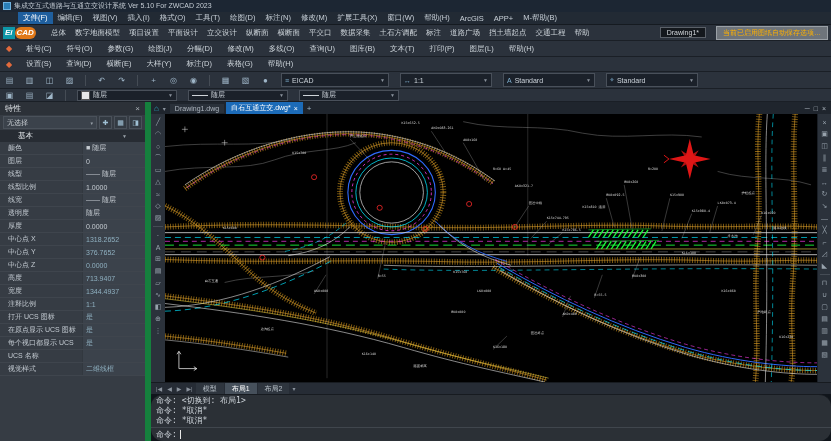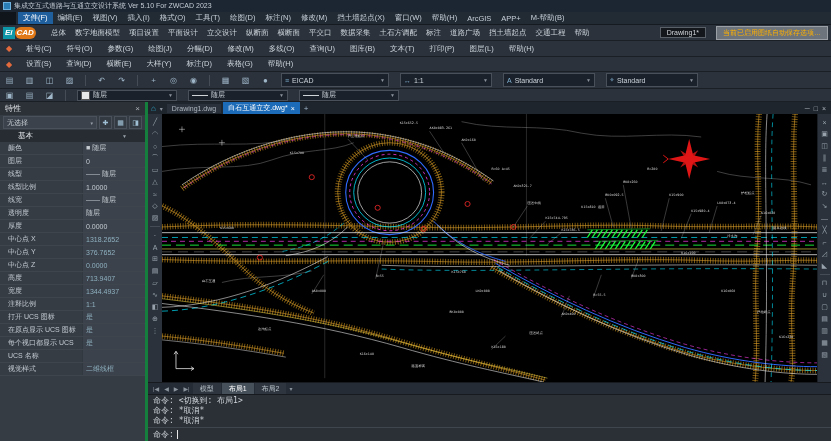--- a/index.html
+++ b/index.html
@@ -4,21 +4,21 @@
 <style>
   html,body{margin:0;padding:0;}
   body{width:831px;height:441px;overflow:hidden;background:#10151b;
        font-family:"Liberation Sans",sans-serif;}
   .app{width:831px;height:441px;display:flex;flex-direction:column;}
   
   .titlebar{height:12px;background:#1c2633;display:flex;align-items:center;gap:3px;padding:0 3px;flex:0 0 auto;}
   .appicon{width:8px;height:8px;background:#2a7fb8;border:1px solid #6fb3e0;box-sizing:border-box;}
   .title-text{font-size:7px;color:#c4ccd4;white-space:nowrap;}
   
-  .menubar{height:12px;background:#222a34;display:flex;align-items:center;padding-left:2px;border-bottom:1px solid #151a20;flex:0 0 auto;margin-left:16px;}
+  .menubar{height:12px;background:#222a34;display:flex;align-items:center;padding-left:18px;border-bottom:1px solid #151a20;flex:0 0 auto;}
   .menu-item{font-size:7.5px;color:#c8d0d8;padding:1px 5px;white-space:nowrap;cursor:default;}
   .menu-item.active{background:#1f5f9e;color:#fff;}
   
   .trow{background:#2b323c;display:flex;align-items:center;gap:7px;padding:0 3px;border-bottom:1px solid #1a1f26;flex:0 0 auto;}
   .row2{height:15px;}
   .row3{height:15px;}
   .row4{height:14px;}
   .row5{height:16px;}
   .row6{height:12px;}
   .logo{display:flex;font-style:italic;font-weight:bold;font-size:8px;line-height:10px;margin-right:4px;}
@@ -31,21 +31,21 @@
   .status-btn{background:#6e747b;color:#ffb100;font-size:7px;border:1px solid #9aa0a6;padding:1px 6px;white-space:nowrap;}
   .ico{width:13px;height:12px;display:flex;align-items:center;justify-content:center;color:#9fb6c8;font-size:8px;}
   .sep{width:1px;height:11px;background:#454c55;margin:0 2px;}
   .dd{display:flex;align-items:center;height:12px;background:#1b212a;border:1px solid #49505a;font-size:7px;color:#ccd3da;padding:0 3px;gap:3px;margin:0 2px;}
   .dd .dd-ic{color:#7fb0d0;font-size:7px;}
   .dd .arrow{color:#8a929c;font-size:5px;margin-left:auto;}
   .sw{width:7px;height:7px;background:#e8e8e8;border:1px solid #555;}
   .lt{width:16px;height:1px;background:#cfd4d9;}
   
   .app-body{flex:1;display:flex;min-height:0;}
-  .palette{width:145px;background:#363c44;border-right:3px solid #15803d;display:flex;flex-direction:column;flex:0 0 auto;}
+  .palette{width:145px;background:#363c44;border-right:6px solid #15803d;display:flex;flex-direction:column;flex:0 0 auto;}
   .palette-header{height:13px;background:#2c3138;color:#dfe3e7;display:flex;align-items:center;padding:0 5px;font-size:8px;flex:0 0 auto;}
   .pclose{margin-left:auto;color:#aab0b6;}
   .selector{height:15px;display:flex;align-items:center;gap:2px;padding:0 3px;flex:0 0 auto;}
   .sel-dd{flex:1;height:11px;background:#3b424b;border:1px solid #4a515a;color:#cfd5da;font-size:7px;display:flex;align-items:center;padding:0 3px;}
   .sel-dd .arrow{margin-left:auto;font-size:5px;color:#9aa2aa;}
   .sel-ico{width:11px;height:11px;display:flex;align-items:center;justify-content:center;color:#9fc0d4;font-size:7px;border:1px solid #4a515a;background:#333a42;}
   .section-h{height:12px;background:#272c33;color:#e8ecef;display:flex;align-items:center;padding:0 18px;font-size:7.5px;flex:0 0 auto;}
   .section-h .arrow{margin-left:auto;font-size:5px;color:#9aa2aa;}
   .prow{display:flex;height:12px;align-items:center;border-bottom:1px solid #3f454d;flex:0 0 auto;}
   .pl{width:74px;padding-left:8px;color:#c3cad1;font-size:7px;white-space:nowrap;overflow:hidden;}
@@ -67,21 +67,21 @@
   .vico{width:12px;height:12px;color:#97a2ac;font-size:7px;display:flex;align-items:center;justify-content:center;}
   .vsep{width:10px;height:1px;background:#454c55;margin:2px 0;}
   .canvas{flex:1;background:#000;position:relative;min-width:0;}
   .canvas svg{position:absolute;inset:0;width:100%;height:100%;}
   
   .layouttabs{height:11px;background:#262c35;display:flex;align-items:center;font-size:7px;color:#b8c0c8;gap:1px;padding:0 3px;border-top:1px solid #171b20;flex:0 0 auto;}
   .lnav{color:#8a929c;font-size:6px;padding:0 2px;}
   .ltab{padding:1px 7px;background:#2e353e;white-space:nowrap;}
   .ltab.active{background:#46505b;color:#fff;}
   
-  .cmd{height:46px;background:#2b3036;border-top:1px solid #171b20;display:flex;flex-direction:column;font-family:"DejaVu Sans Mono",monospace;flex:0 0 auto;}
+  .cmd{height:46px;background:#2b3036;border-top:1px solid #171b20;display:flex;flex-direction:column;font-family:"DejaVu Sans Mono",monospace;flex:0 0 auto;border-radius:12px;}
   .cmd-hist{flex:1;padding:1px 5px;border-bottom:1px solid #40464d;overflow:hidden;}
   .cmd-line{font-size:8px;line-height:10px;color:#ccd2d8;white-space:pre;}
   .cmd-prompt{height:13px;display:flex;align-items:center;padding:0 5px;font-size:8px;color:#ccd2d8;}
   .cursor{display:inline-block;width:1px;height:9px;background:#e8e8e8;margin-left:3px;}
 </style>
 </head>
 <body>
 
 <div class="app">
   <div class="titlebar">
@@ -91,21 +91,21 @@
   <div class="menubar" id="menubar">
       <span class="menu-item active">文件(F)</span>
       <span class="menu-item">编辑(E)</span>
       <span class="menu-item">视图(V)</span>
       <span class="menu-item">插入(I)</span>
       <span class="menu-item">格式(O)</span>
       <span class="menu-item">工具(T)</span>
       <span class="menu-item">绘图(D)</span>
       <span class="menu-item">标注(N)</span>
       <span class="menu-item">修改(M)</span>
-      <span class="menu-item">挡土墙起点(X)</span>
+      <span class="menu-item">扩展工具(X)</span>
       <span class="menu-item">窗口(W)</span>
       <span class="menu-item">帮助(H)</span>
       <span class="menu-item">ArcGIS</span>
       <span class="menu-item">APP+</span>
       <span class="menu-item">M-帮助(B)</span>
     </div>
 
   <div class="trow row2" id="row2">
     <span class="logo">
       <span class="ei">Ei</span>

